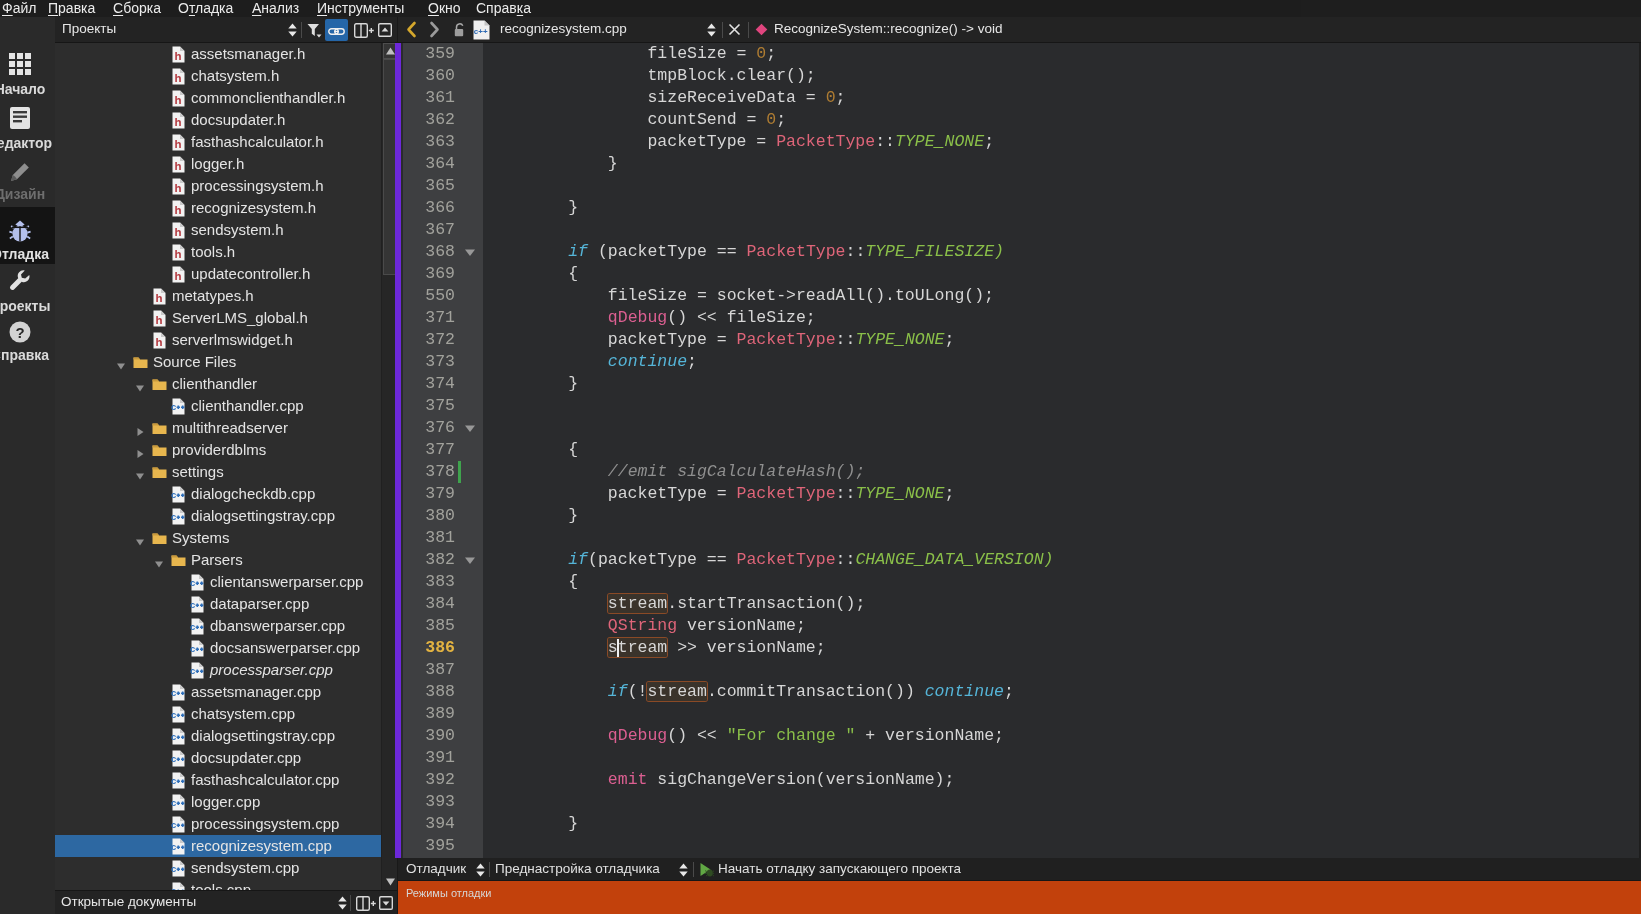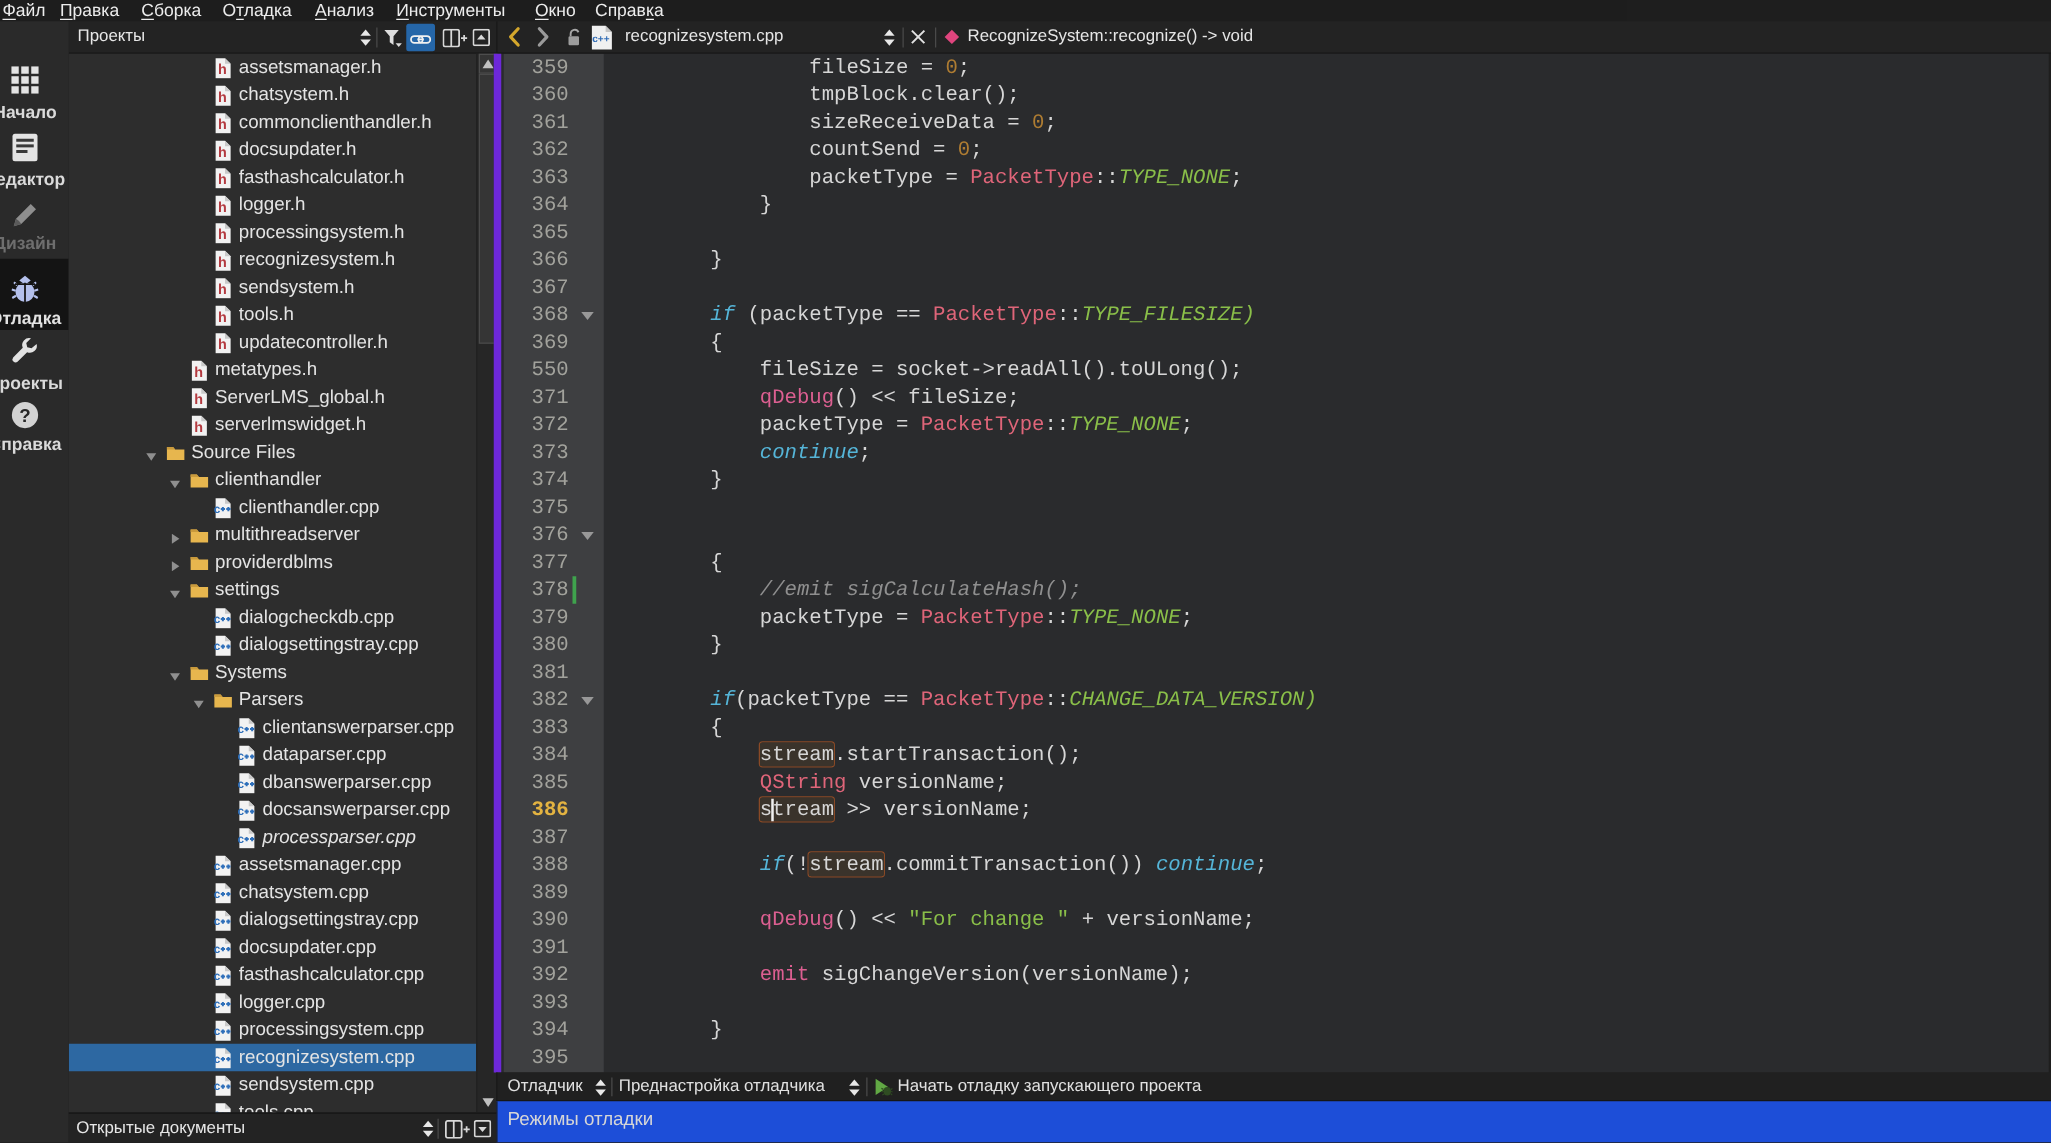--- a/index.html
+++ b/index.html
@@ -43,22 +43,22 @@
 .t { color:#df6579; }
 .m { color:#dc5f91; }
 .e { color:#8abf49; font-style:italic; }
 .s { color:#8abf49; }
 .c { color:#8f8f8f; font-style:italic; }
 .n { color:#ae7c32; }
 .hl { background:#3a332b; box-shadow:0 0 0 1px #8a4a26; border-radius:2px; }
 
 #dbgbar { left:397px; top:858px; width:1244px; height:23px; background:#202020;
   border-left:1px solid #191919; border-bottom:1px solid #161616; color:#e0e0e0; font-size:13.5px; }
-#modebar { left:397px; top:881px; width:1244px; height:33px; background:#1d4ed8;
-  border-left:1px solid #191919; color:#d6d6d6; font-size:15px; }
+#modebar { left:397px; top:881px; width:1244px; height:33px; background:#c2410c;
+  border-left:1px solid #191919; color:#d6d6d6; font-size:11px; }
 #opendocs { left:55px; top:890px; width:342px; height:24px; background:#232323;
   border-top:1px solid #161616; color:#e6e6e6; font-size:13.5px; }
 .icab { position:absolute; }
 
 </style></head><body>
 <div id="root">
 <div id="menubar" class="abs">
 <span class="mi" style="left:2px"><u>Ф</u>айл</span>
 <span class="mi" style="left:48px"><u>П</u>равка</span>
 <span class="mi" style="left:113px"><u>С</u>борка</span>

